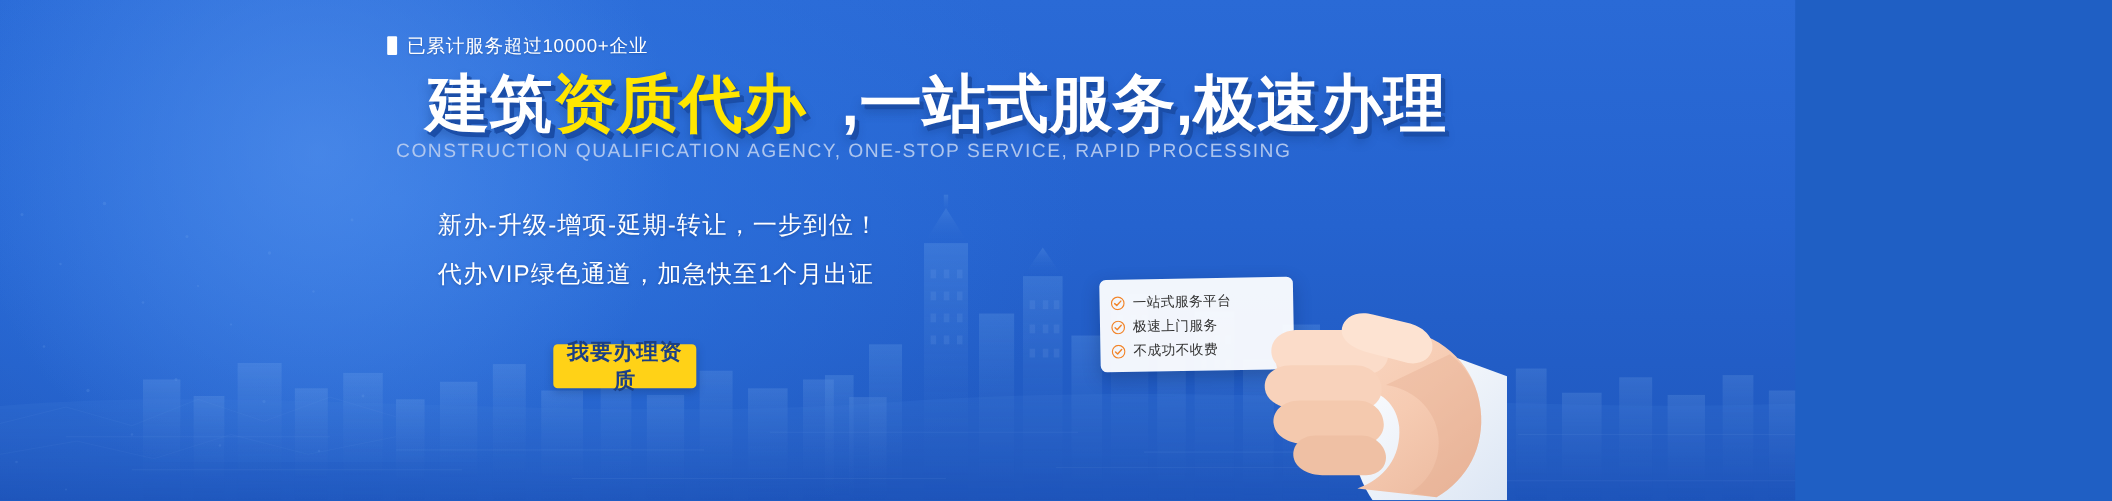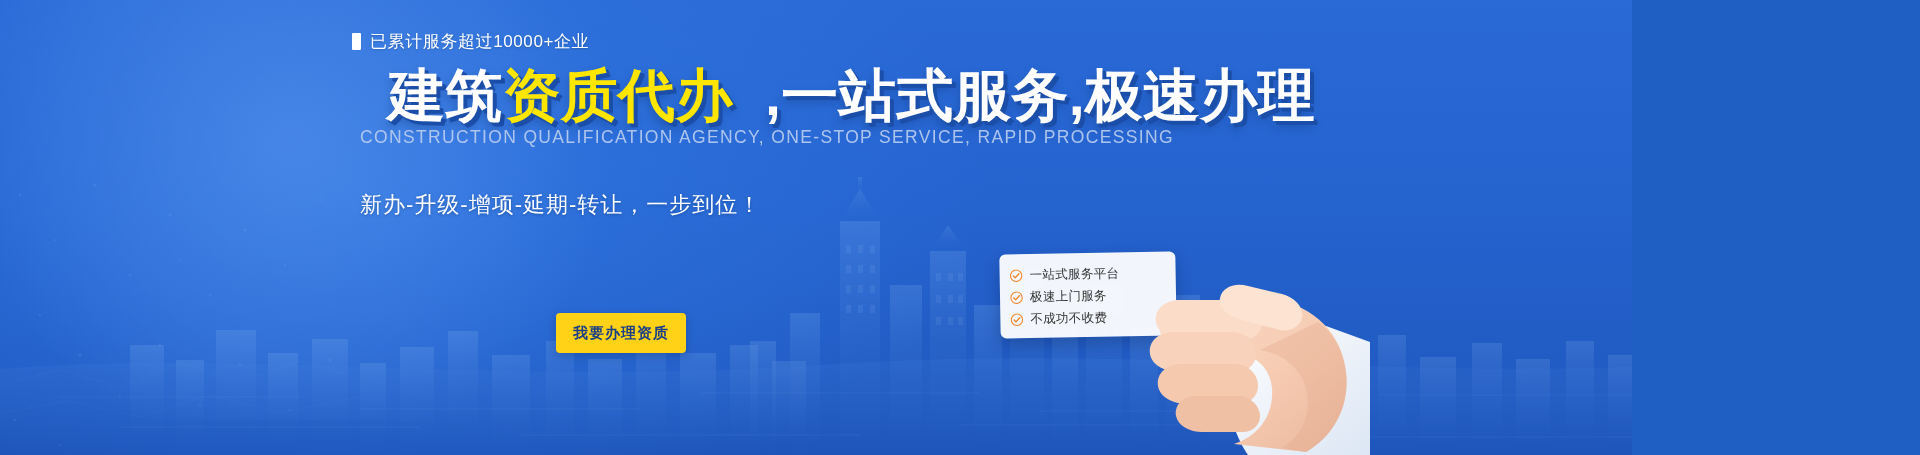--- a/index.html
+++ b/index.html
@@ -63,28 +63,28 @@
 
   .sub-en{
     position:absolute;left:360px;top:127px;
     color:#b9cdf0;font-size:17.5px;letter-spacing:1.35px;
     white-space:nowrap;font-weight:400;opacity:.92;text-align:center;
   }
 
   .bullets{position:absolute;left:360px;top:190px;}
   .bullets .line{
     color:#ffffff;font-size:22px;letter-spacing:1px;white-space:nowrap;
-    margin-bottom:14px;text-shadow:0 1px 3px rgba(8,35,85,.35);
+    margin-bottom:14px;text-shadow:0 1px 3px rgba(8,35,85,.35);margin-left:38px;
   }
 
   .cta{
-    position:absolute;left:556px;top:313px;
+    position:absolute;left:503px;top:313px;
     width:130px;height:40px;border:0;border-radius:4px;
     background:#ffd217;color:#1b3f86;
-    font-size:15px;font-weight:700;letter-spacing:1px;
+    font-size:20px;font-weight:700;letter-spacing:1px;
     font-family:"Liberation Sans","DejaVu Sans",sans-serif;
     cursor:pointer;
     box-shadow:0 3px 8px rgba(10,40,95,.28);
     display:flex;align-items:center;justify-content:center;
   }
 
   
   .feature-card{
     position:absolute;left:1000px;top:253px;
     width:156px;padding:9px 10px 10px 10px;
@@ -278,20 +278,21 @@
     </div>
 
     <div class="headline">
       <span class="w">建筑</span><span class="y">资质代办</span><span class="w">,一站式服务,极速办理</span>
     </div>
 
     <div class="sub-en">CONSTRUCTION QUALIFICATION AGENCY, ONE-STOP SERVICE, RAPID PROCESSING</div>
 
     <div class="bullets">
       <div class="line">新办-升级-增项-延期-转让，一步到位！</div>
+      <div class="line">代办VIP绿色通道，加急快至1个月出证</div>
     </div>
 
     <button class="cta">我要办理资质</button>
 
     <div class="feature-card">
       <div class="feature-item">
         <svg class="chk" viewBox="0 0 24 24">
           <circle cx="12" cy="12" r="10.5" fill="none" stroke="#f2852a" stroke-width="2"></circle>
           <path d="M6.8 12.4 L10.3 15.7 L17.2 8.4" fill="none" stroke="#f2852a" stroke-width="2.4" stroke-linecap="round" stroke-linejoin="round"></path>
         </svg>

